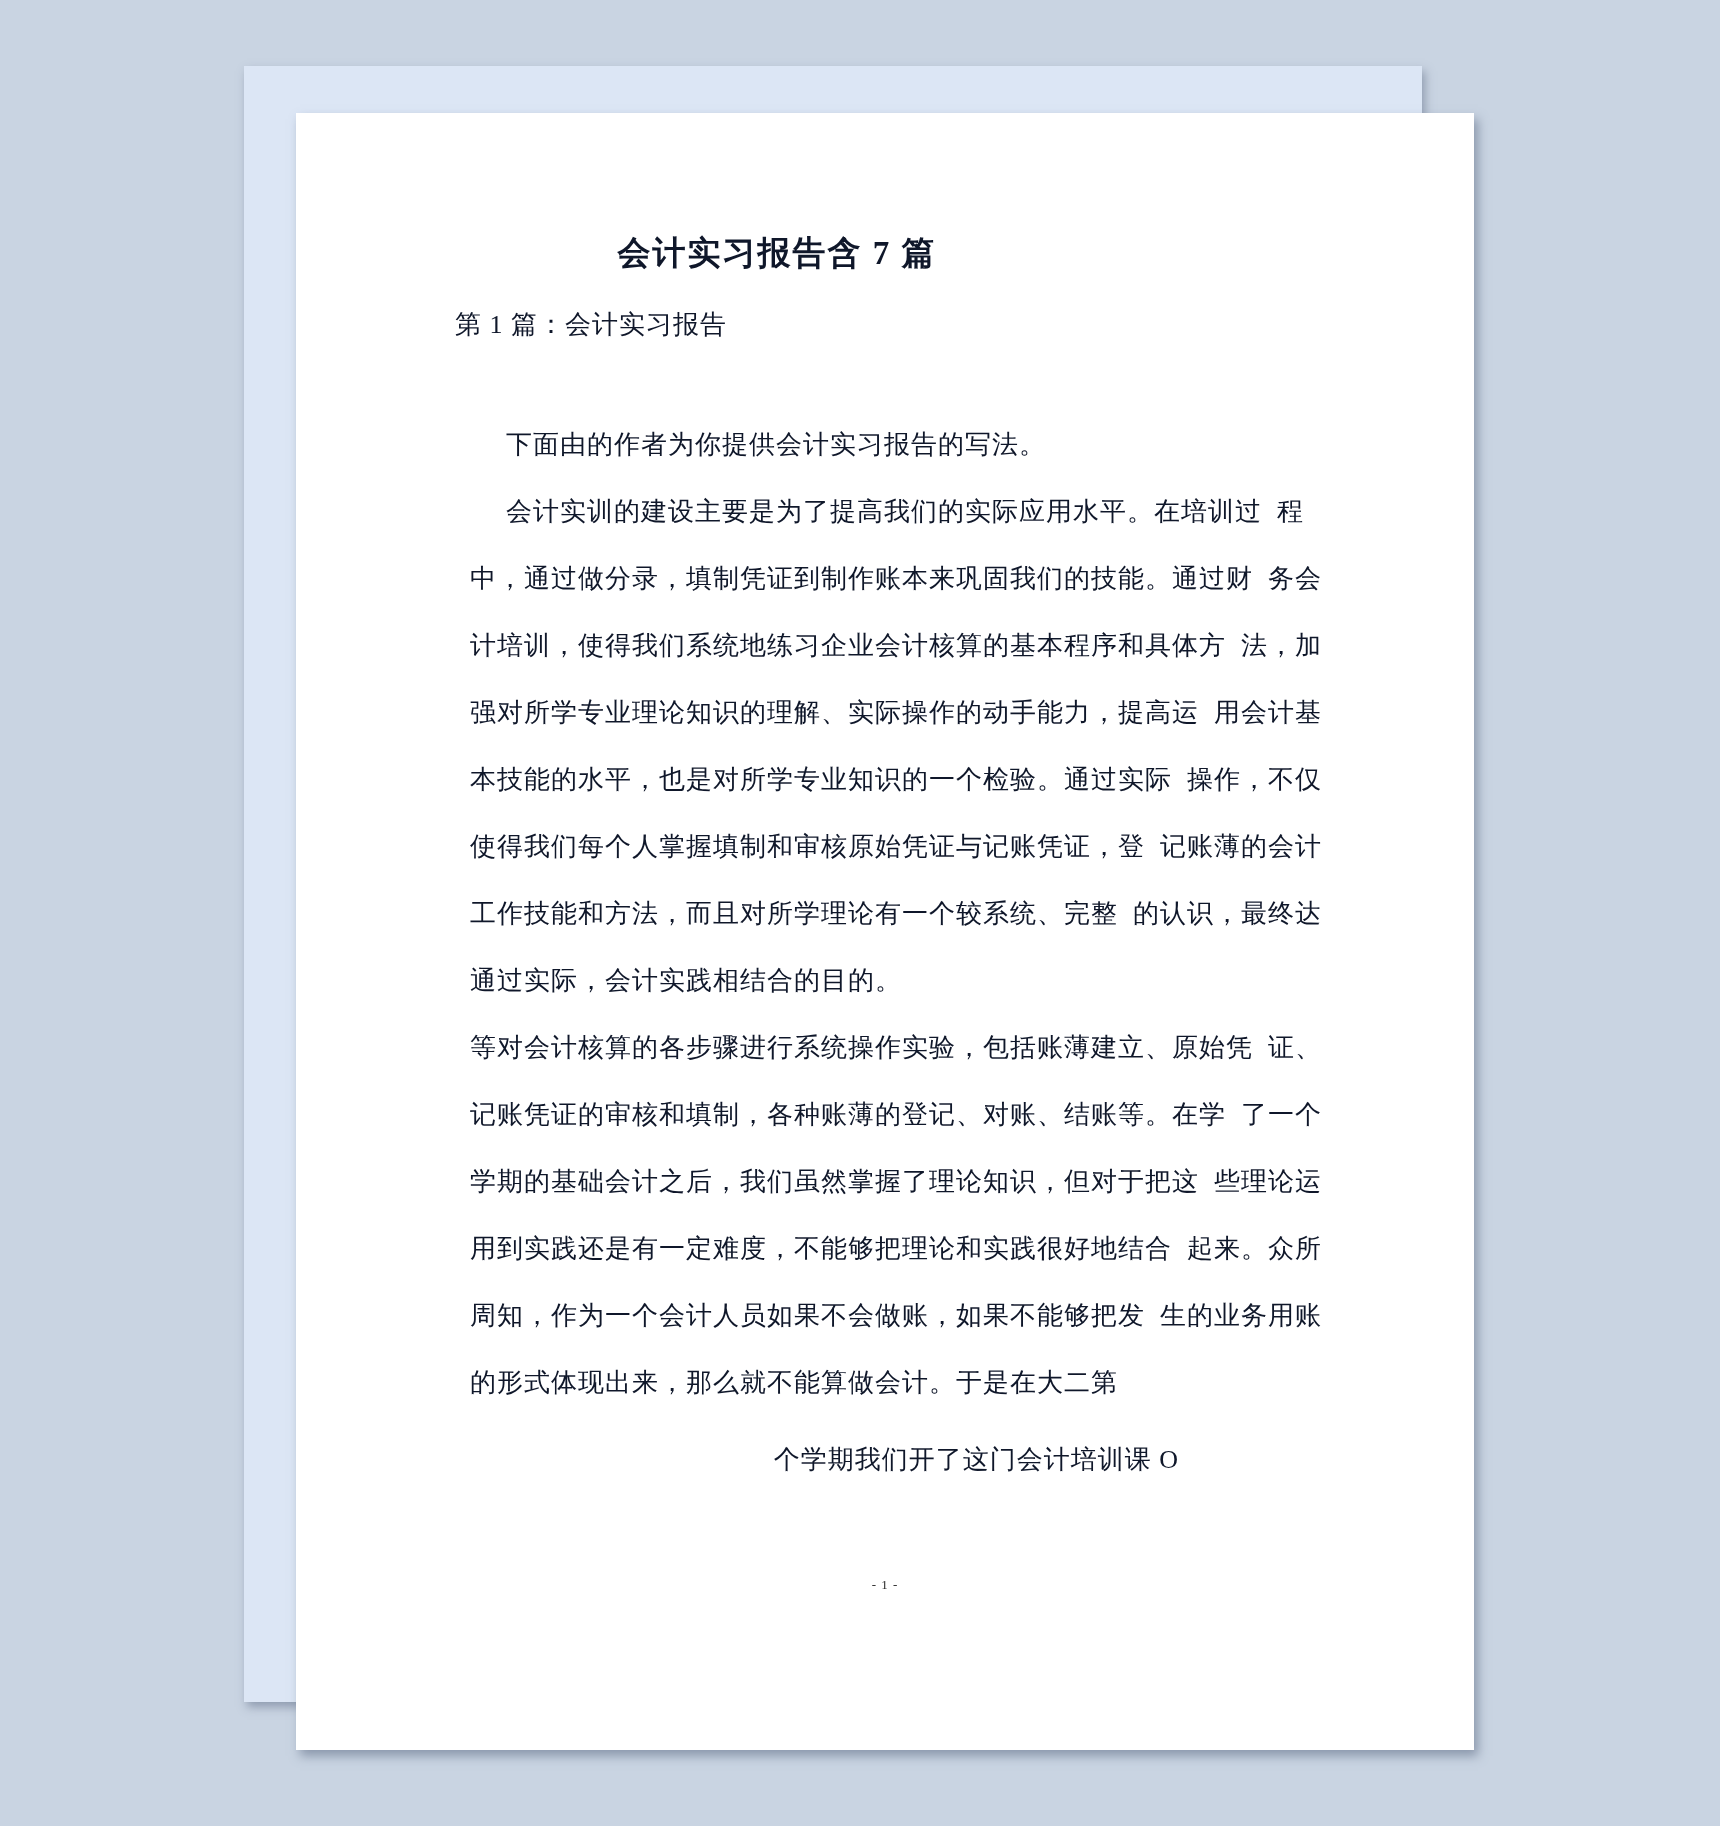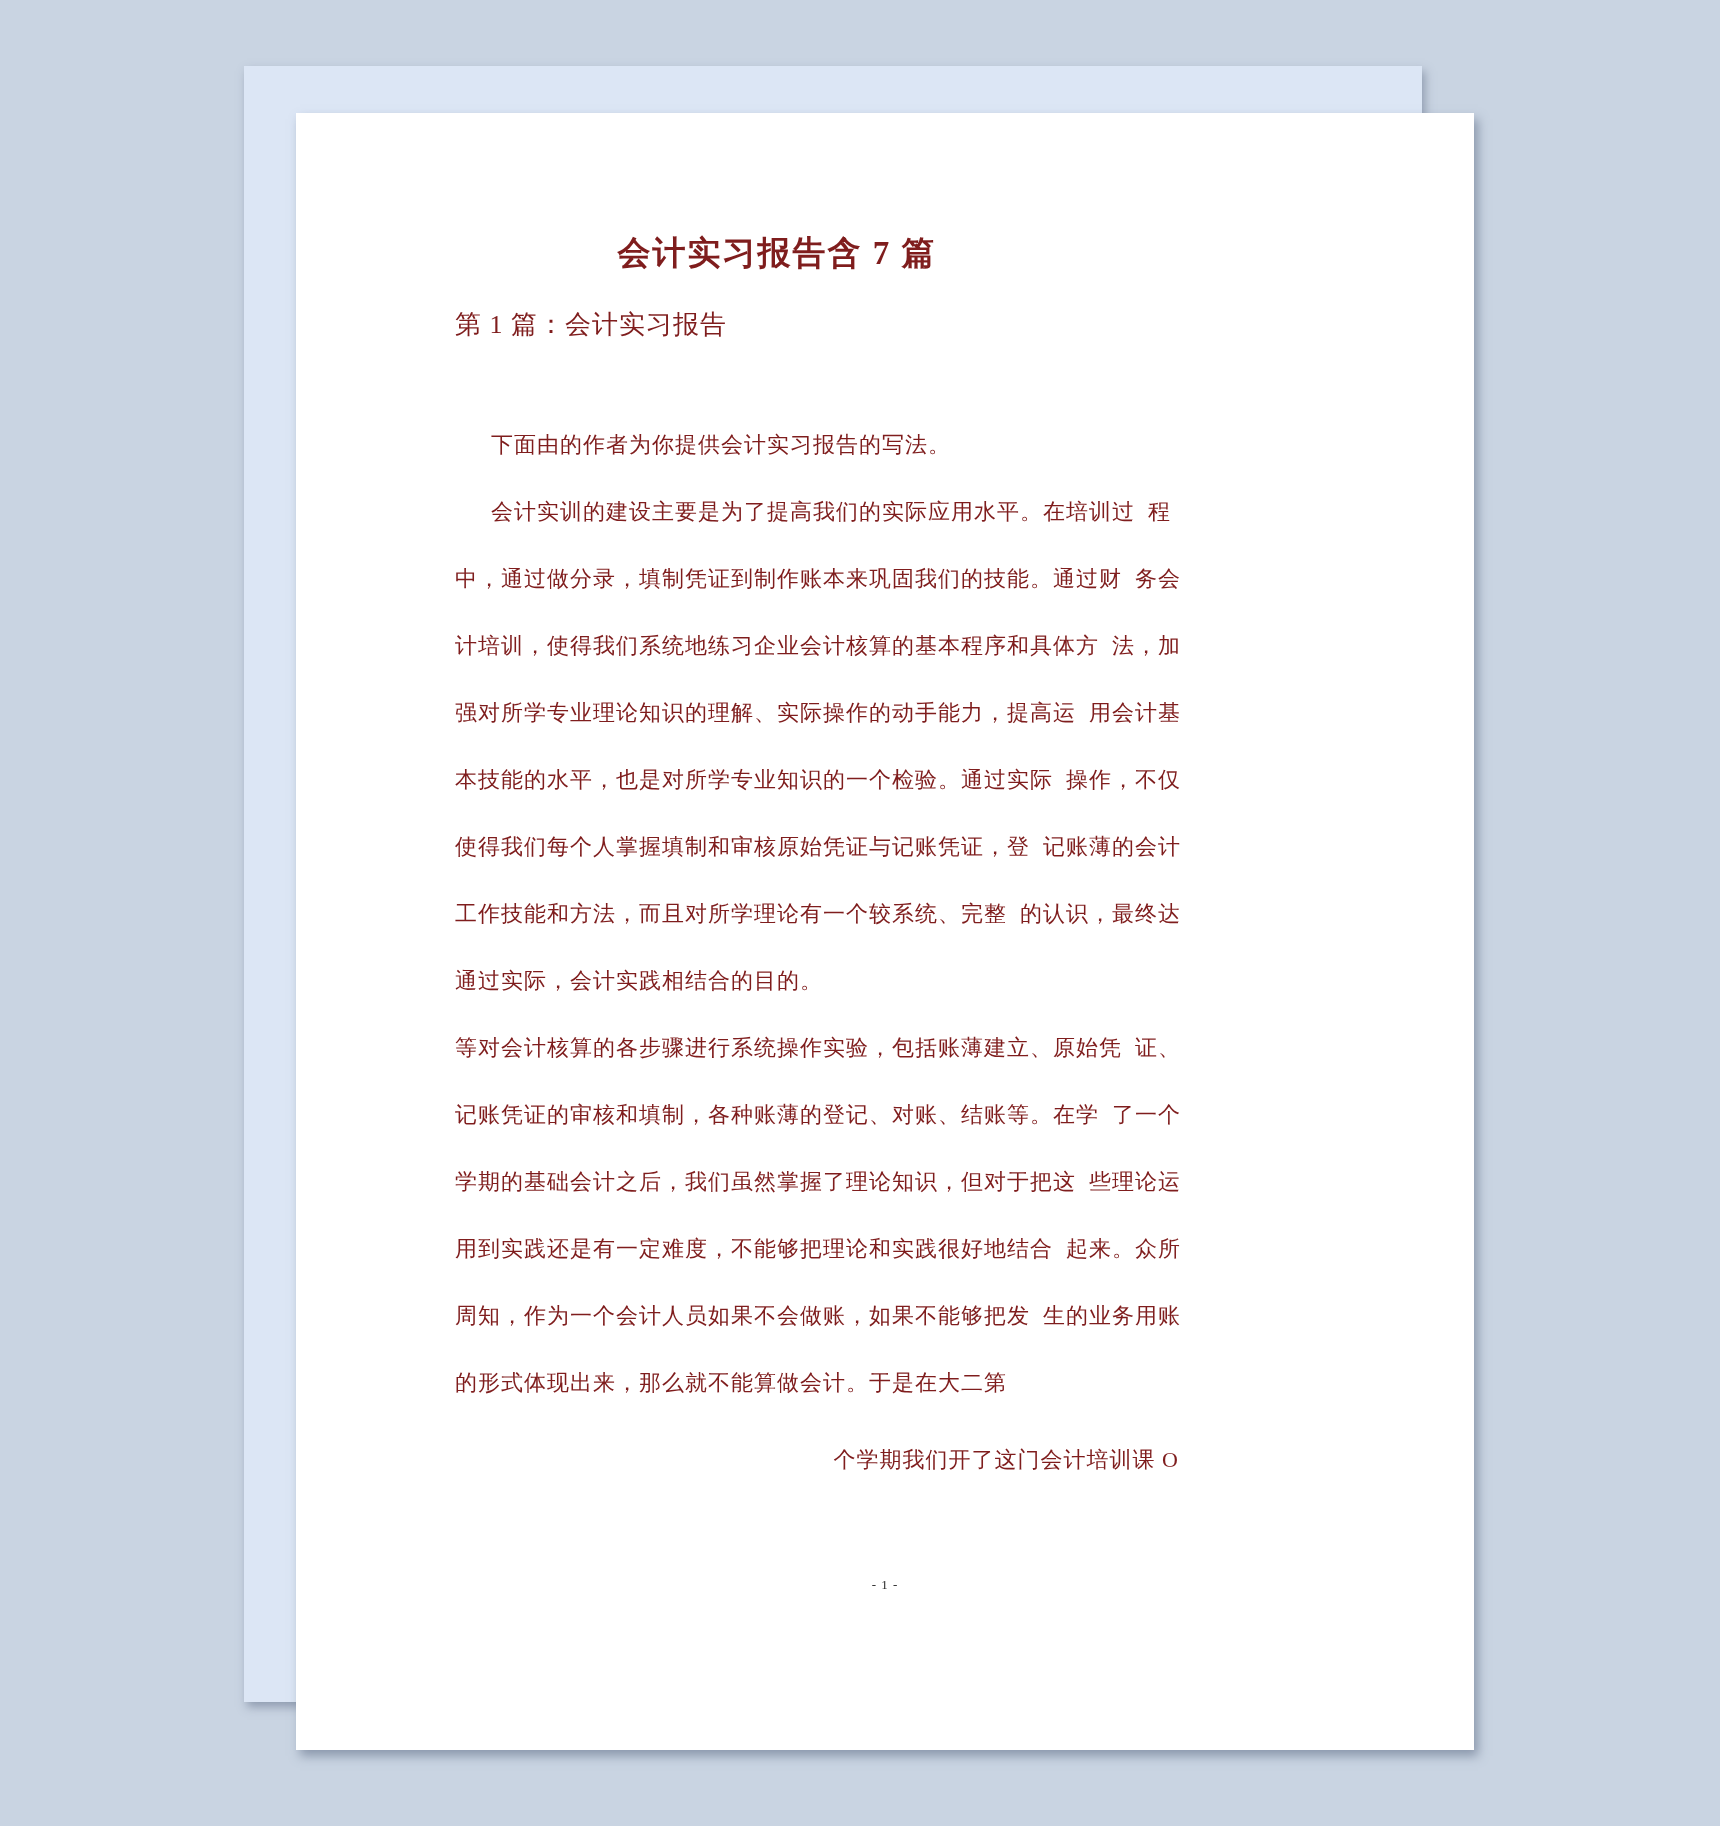--- a/index.html
+++ b/index.html
@@ -27,45 +27,46 @@
     position: absolute;
     left: 296px;
     top: 113px;
     width: 1178px;
     height: 1637px;
     background: #ffffff;
     box-shadow: 4px 6px 10px rgba(88, 102, 128, 0.55);
   }
   .content {
     padding: 117px 295px 0 159px;
-    color: #7f1d1d;
+    color: #0f172a;
     font-family: Liberation Serif, serif;
   }
   .doc-title {
     font-size: 33px;
     line-height: 46px;
     font-weight: 600;
     letter-spacing: 2px;
     text-align: center;
     padding-right: 80px;
     white-space: pre;
   }
   .section-heading {
     font-size: 26px;
     line-height: 67px;
     letter-spacing: 1px;
     margin-top: 15px;
     white-space: pre;
   }
   .body-lines { margin-top: 53px; }
   .line {
-    font-size: 22px;
+    font-size: 26px;
     line-height: 67px;
     letter-spacing: 1px;
     white-space: pre;
+    margin-left: 15px;
   }
   .line.extra-gap { margin-top: 10px; text-align: right; }
   .page-number {
     position: absolute;
     left: 0;
     top: 1464px;
     width: 100%;
     text-align: center;
     font-size: 13px;
     letter-spacing: 1px;

